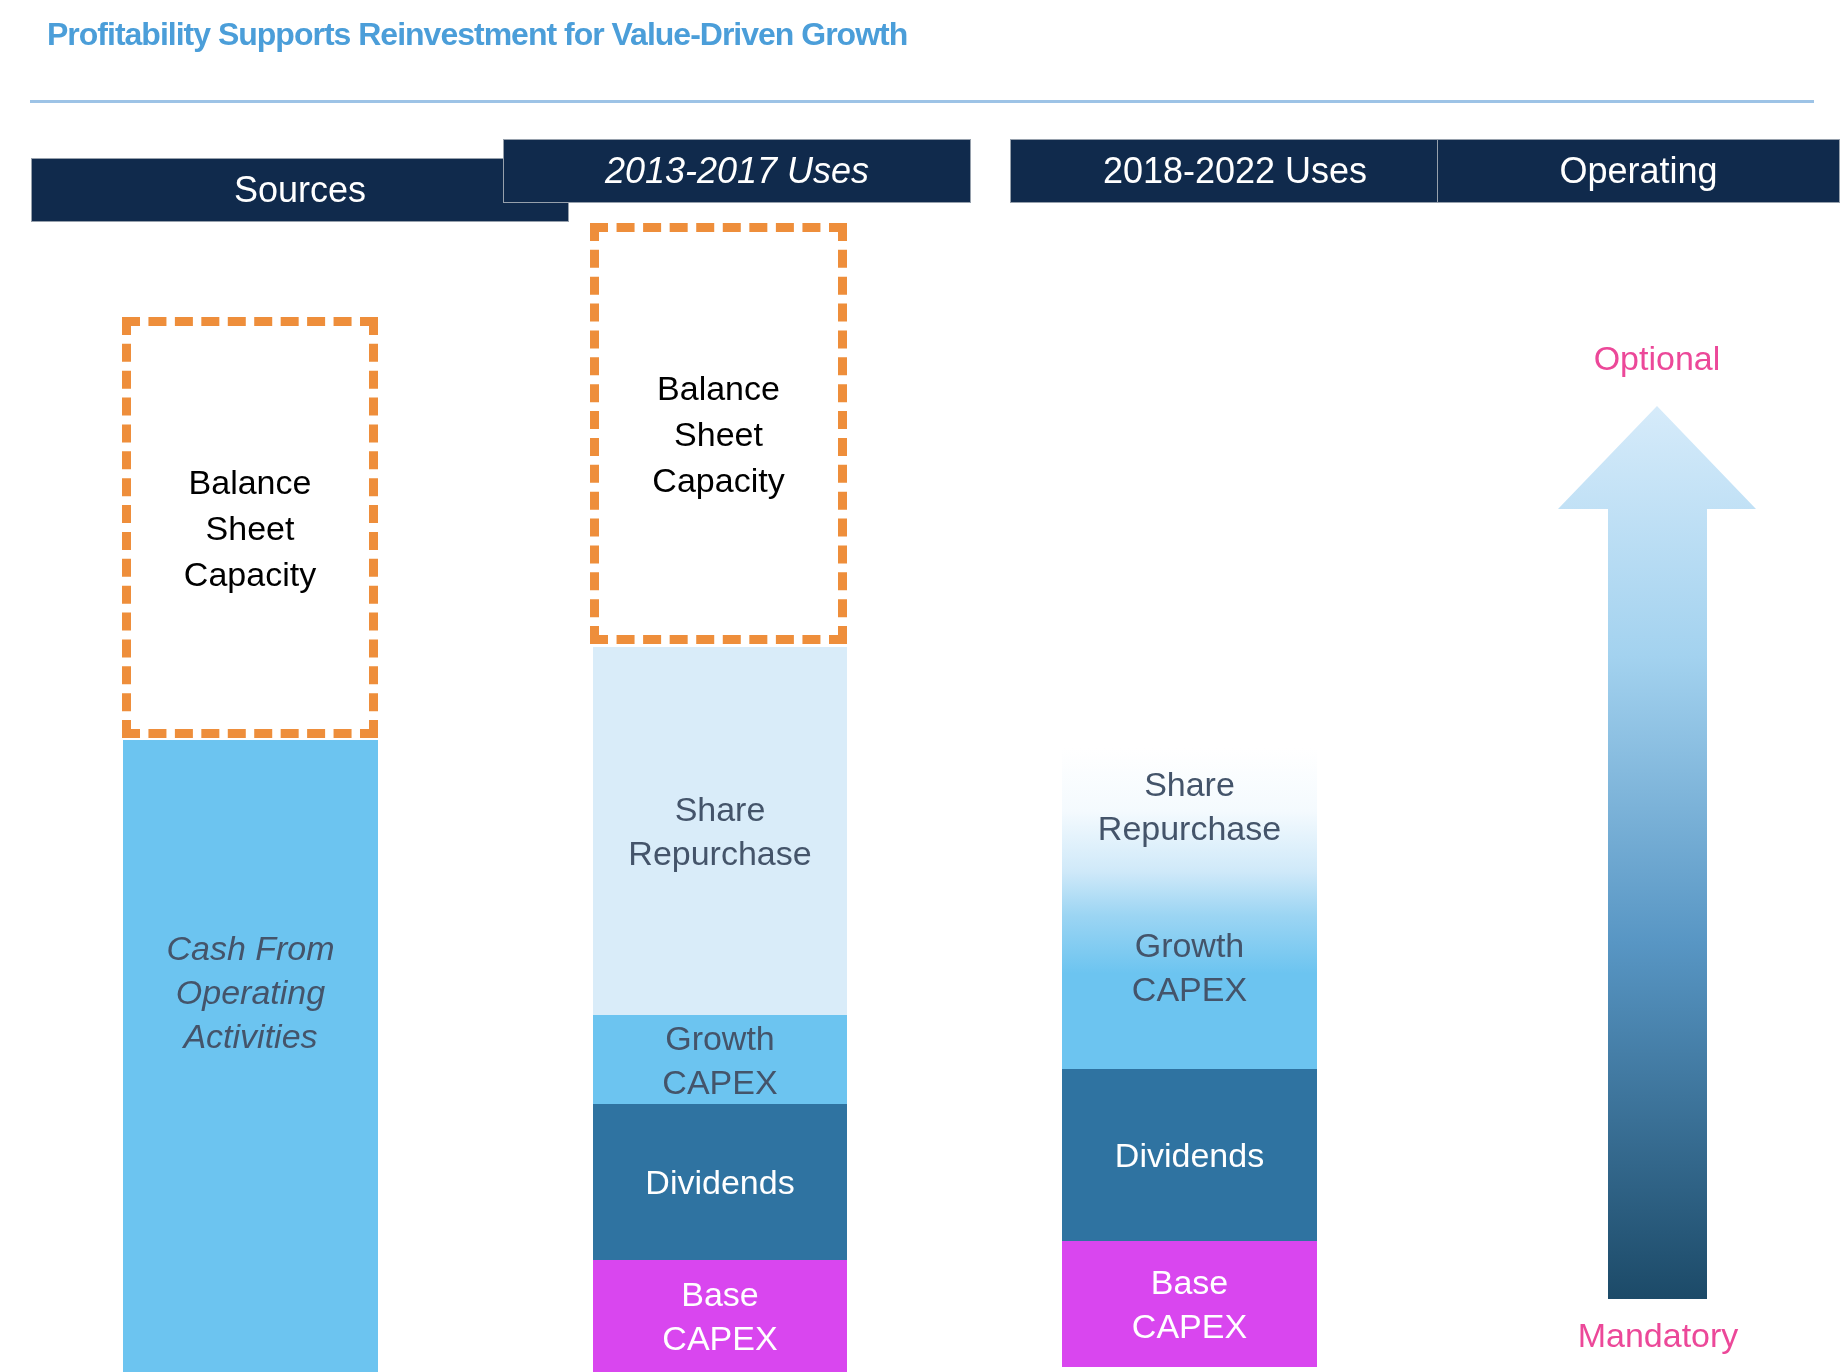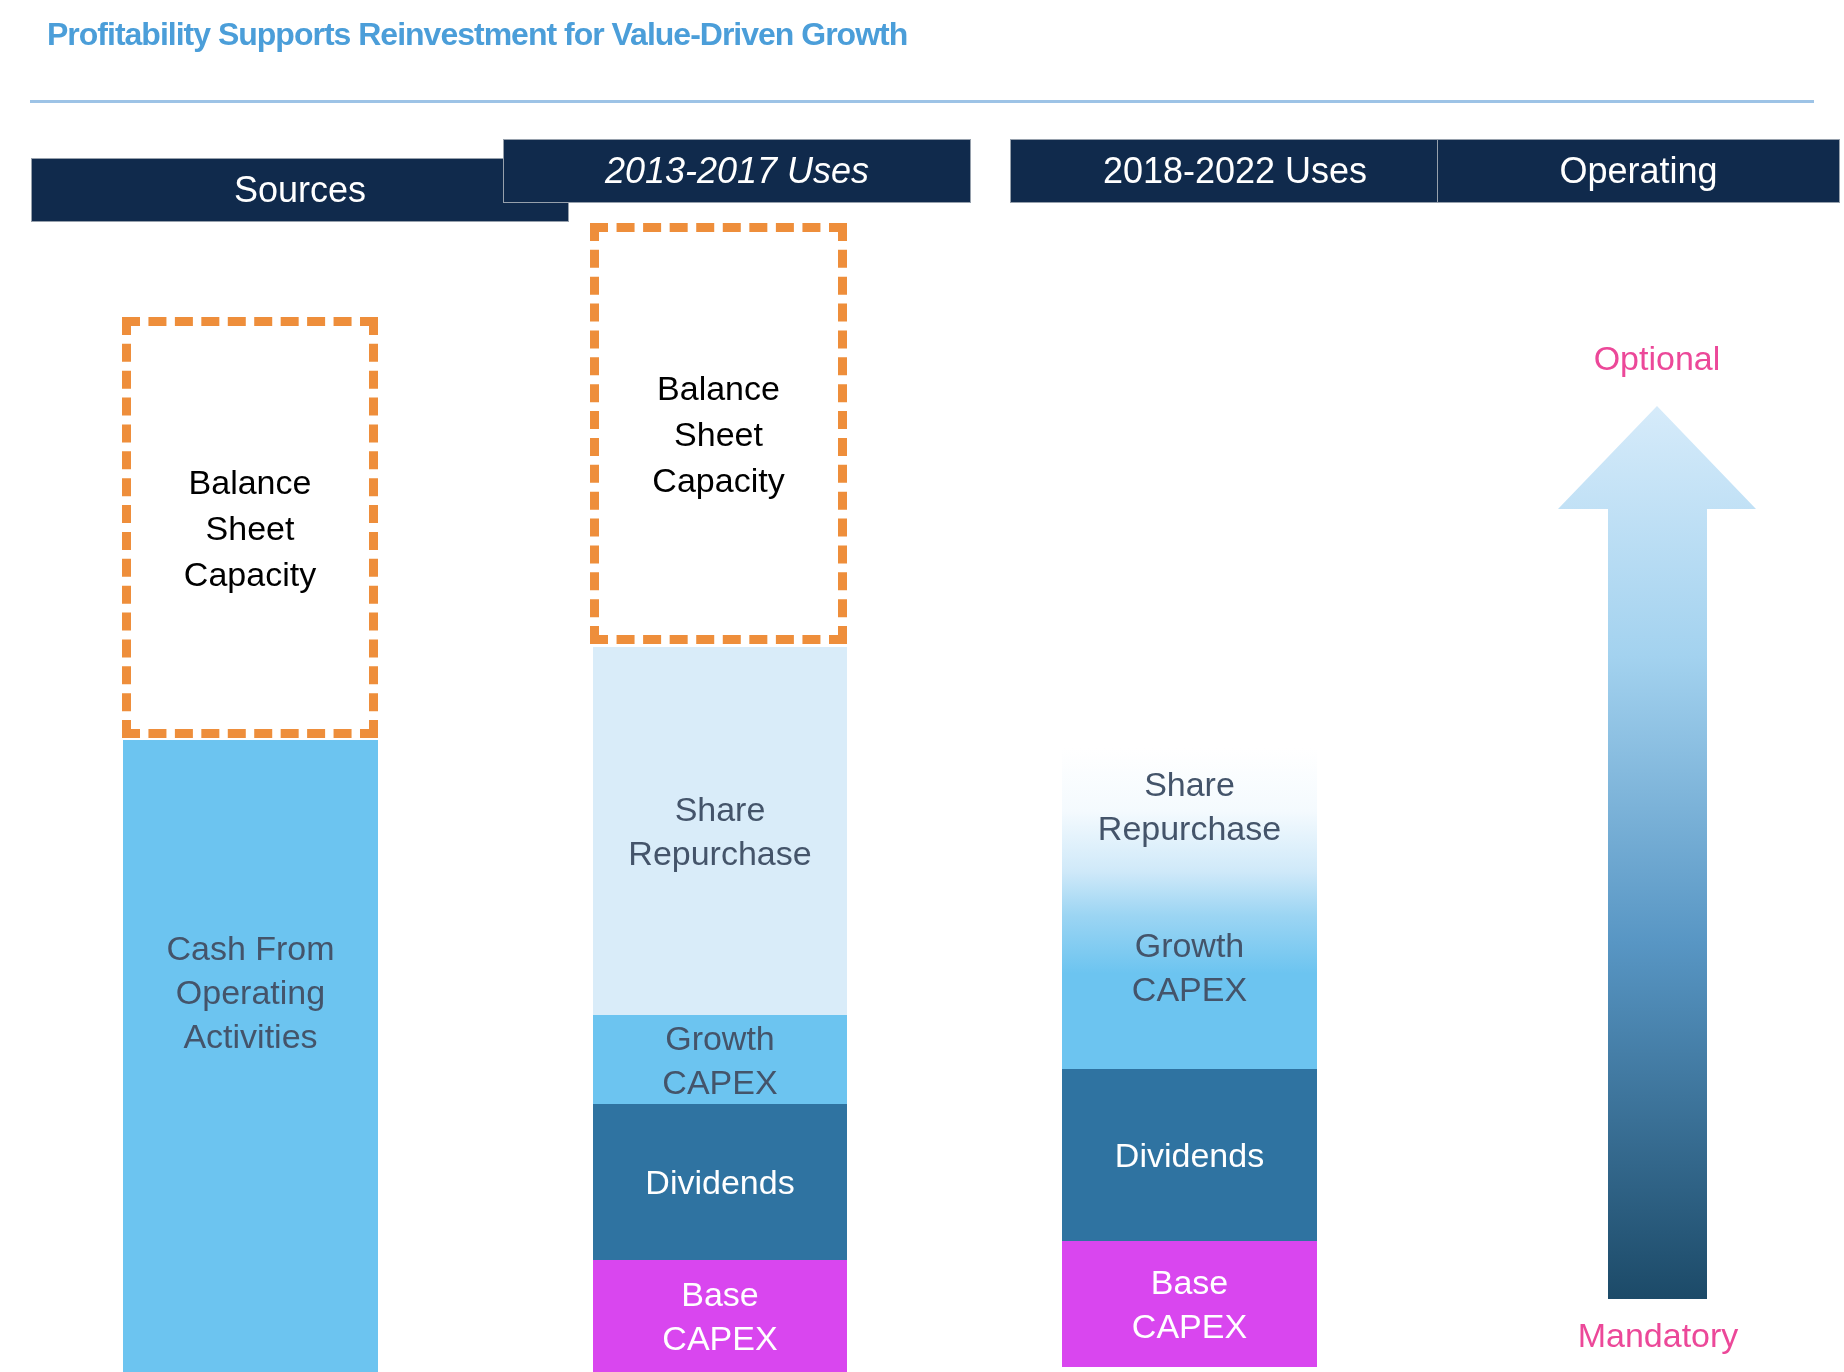--- a/index.html
+++ b/index.html
@@ -28,21 +28,21 @@
        text-align:center;font-size:34px;line-height:44px;white-space:pre-line;
        box-sizing:border-box;color:#44546A;}
   .sky{background:#6CC4F0;}
   .pale{background:#D9ECF9;}
   .steel{background:#2F73A1;color:#ffffff;}
   .dark{background:#d946ef;color:#ffffff;}
   .fade{background:linear-gradient(180deg,#FFFFFF 0%,#F4FAFE 38%,#CFE9F9 74%,#9CD5F3 100%);}
   .sky2{background:linear-gradient(180deg,#9CD5F3 0%,#6CC4F0 38%,#6CC4F0 100%);}
 
   #c1s1{left:123px;top:740px;width:255px;height:632px;
-        align-items:flex-start;padding-top:186px;}
+        align-items:flex-start;padding-top:186px;font-style:italic;}
   #c2s1{left:593px;top:647px;width:254px;height:368px;}
   #c2s2{left:593px;top:1015px;width:254px;height:89px;}
   #c2s3{left:593px;top:1104px;width:254px;height:156px;}
   #c2s4{left:593px;top:1260px;width:254px;height:112px;}
   #c3s1{left:1062px;top:748px;width:255px;height:167px;
         align-items:flex-start;padding-top:14px;}
   #c3s2{left:1062px;top:915px;width:255px;height:154px;
         align-items:flex-start;padding-top:8px;}
   #c3s3{left:1062px;top:1069px;width:255px;height:172px;}
   #c3s4{left:1062px;top:1241px;width:255px;height:126px;}

